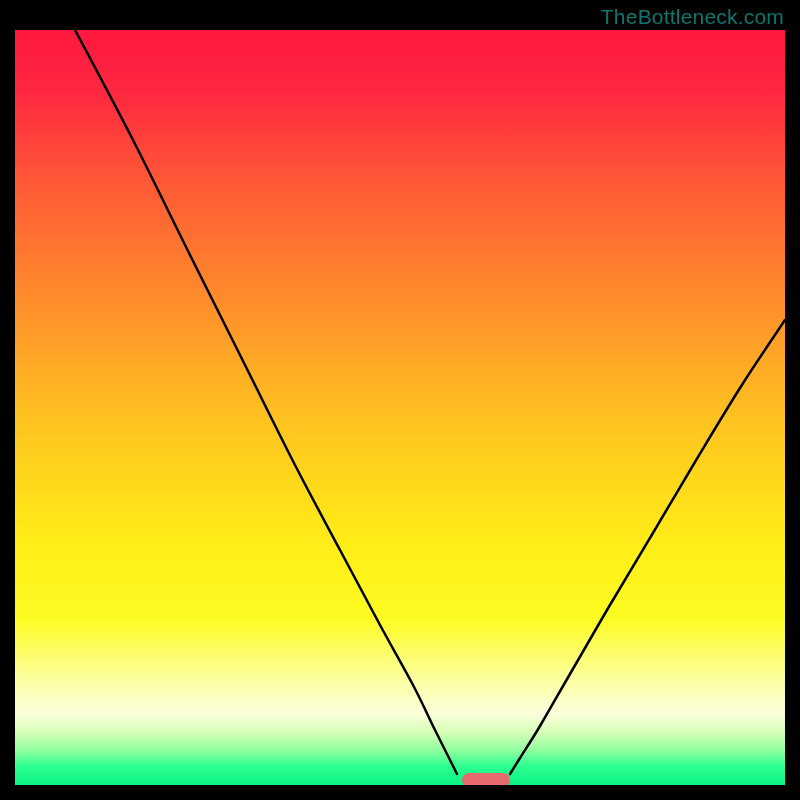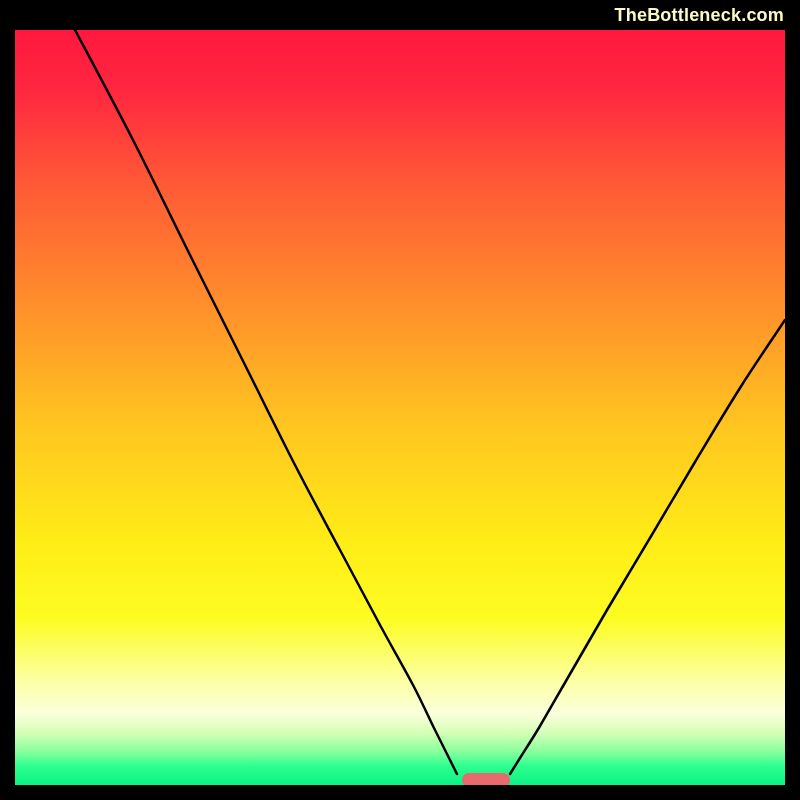--- a/index.html
+++ b/index.html
@@ -16,23 +16,23 @@
     top: 30px;
     width: 770px;
     height: 755px;
     background: #000;
   }
   .watermark {
     position: absolute;
     top: 5px;
     right: 16px;
     font-family: Arial, Helvetica, sans-serif;
-    font-size: 18px;
-    color: #fef9c3;
-    font-weight: 700;
+    font-size: 21px;
+    color: #0f766e;
+    font-weight: 400;
     letter-spacing: 0.2px;
   }
   svg {
     display: block;
   }
 </style>
 </head>
 <body>
 
 <div class="watermark">TheBottleneck.com</div>

